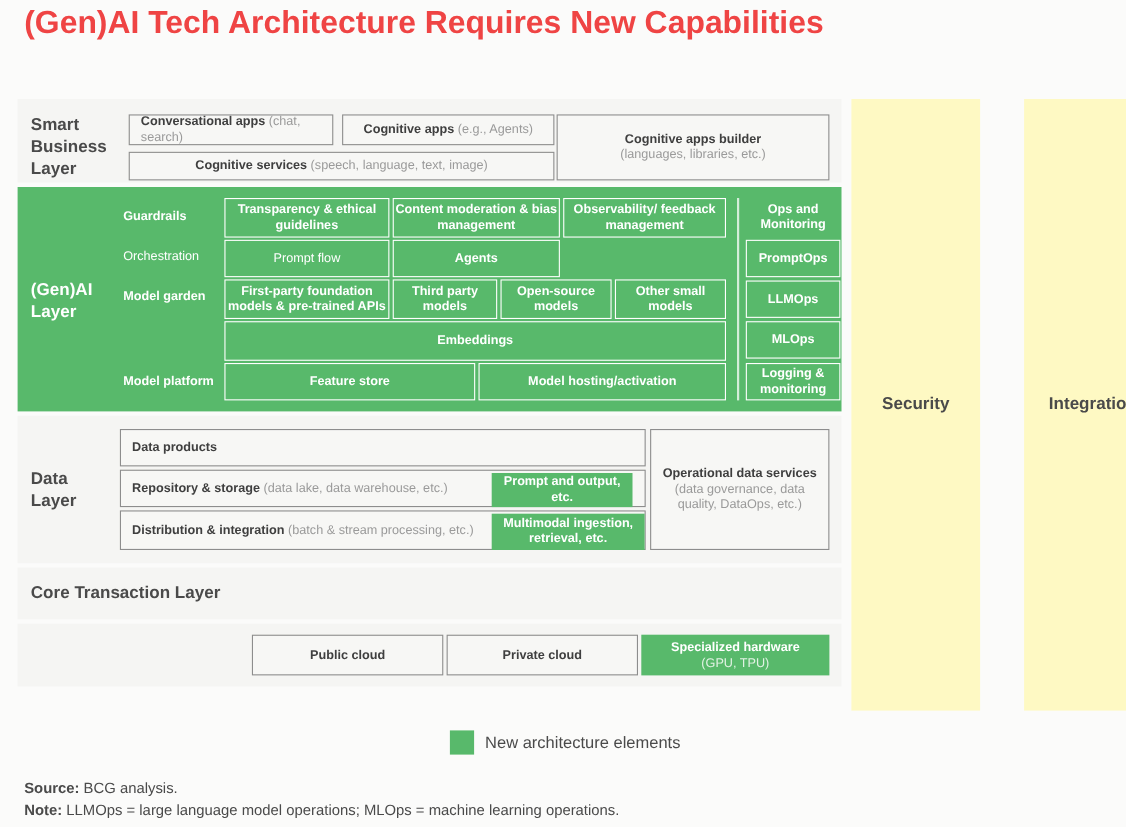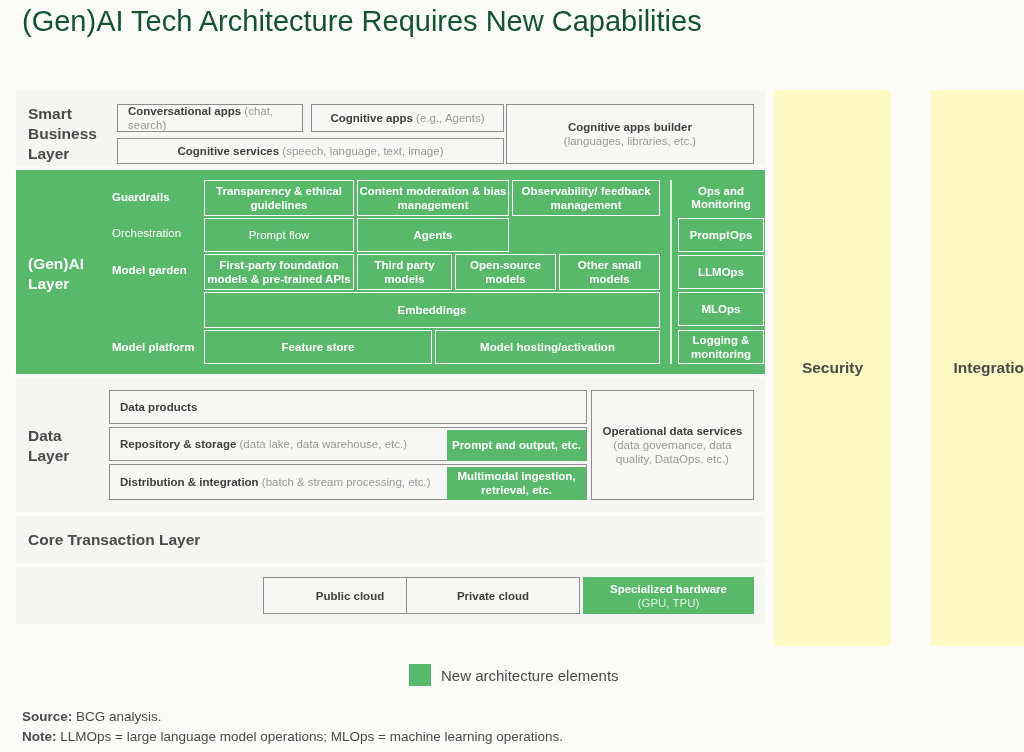--- a/index.html
+++ b/index.html
@@ -8,21 +8,21 @@
     background:#fbfbfa;
     font-family:"Liberation Sans", sans-serif;
     color:#4a4a4a;
     overflow:hidden;
   }
   .page{position:relative;width:1024px;height:752px;}
 
   
   .title{
     position:absolute;left:22px;top:5px;
-    font-size:29px;font-weight:400;color:#14532d;
+    font-size:29px;font-weight:700;color:#ef4444;
     letter-spacing:0px;white-space:nowrap;
   }
 
   
   .stack{position:absolute;left:16px;top:90px;width:749px;}
   .band{background:#f5f5f3;position:relative;margin-bottom:4px;}
   .band.green{background:#58b96b;}
 
   .layer-label{
     position:absolute;left:12px;
@@ -226,21 +226,21 @@
         <div>Layer</div>
       </div>
 
       <div class="bx left" style="left:93px;top:12px;width:478px;height:34px;">
         <span><span>Data products</span></span>
       </div>
 
       <div class="bx left" style="left:93px;top:49px;width:478px;height:34px;">
         <span><span>Repository &amp; storage</span>
         <span class="sub">(data lake, data warehouse, etc.)</span></span>
-        <div class="hbx" style="left:337px;top:1.5px;width:139px;height:31px;">
+        <div class="hbx" style="left:337px;top:1.5px;width:128px;height:31px;">
           <span>Prompt and output, etc.</span>
         </div>
       </div>
 
       <div class="bx left" style="left:93px;top:86px;width:478px;height:36px;">
         <span><span>Distribution &amp; integration</span>
         <span class="sub">(batch &amp; stream processing, etc.)</span></span>
         <div class="hbx" style="left:337px;top:1.5px;width:139px;height:33px;flex-direction:column;">
           <span>Multimodal ingestion,</span>
           <span>retrieval, etc.</span>
@@ -253,21 +253,21 @@
         <span class="sub">quality, DataOps, etc.)</span>
       </div>
     </div>
 
     <div class="band" style="height:47px;">
       <div class="layer-label" style="top:14px;">Core Transaction Layer</div>
     </div>
 
     <div class="band" style="height:57px;">
 
-      <div class="bx" style="left:213px;top:10px;width:174px;height:37px;margin-left:34px;">
+      <div class="bx" style="left:213px;top:10px;width:174px;height:37px;">
         <span>Public cloud</span>
       </div>
       <div class="bx" style="left:390px;top:10px;width:174px;height:37px;">
         <span>Private cloud</span>
       </div>
       <div class="hbx" style="left:567px;top:10px;width:171px;height:37px;flex-direction:column;">
         <span>Specialized hardware</span>
         <span class="sub">(GPU, TPU)</span>
       </div>
     </div>

